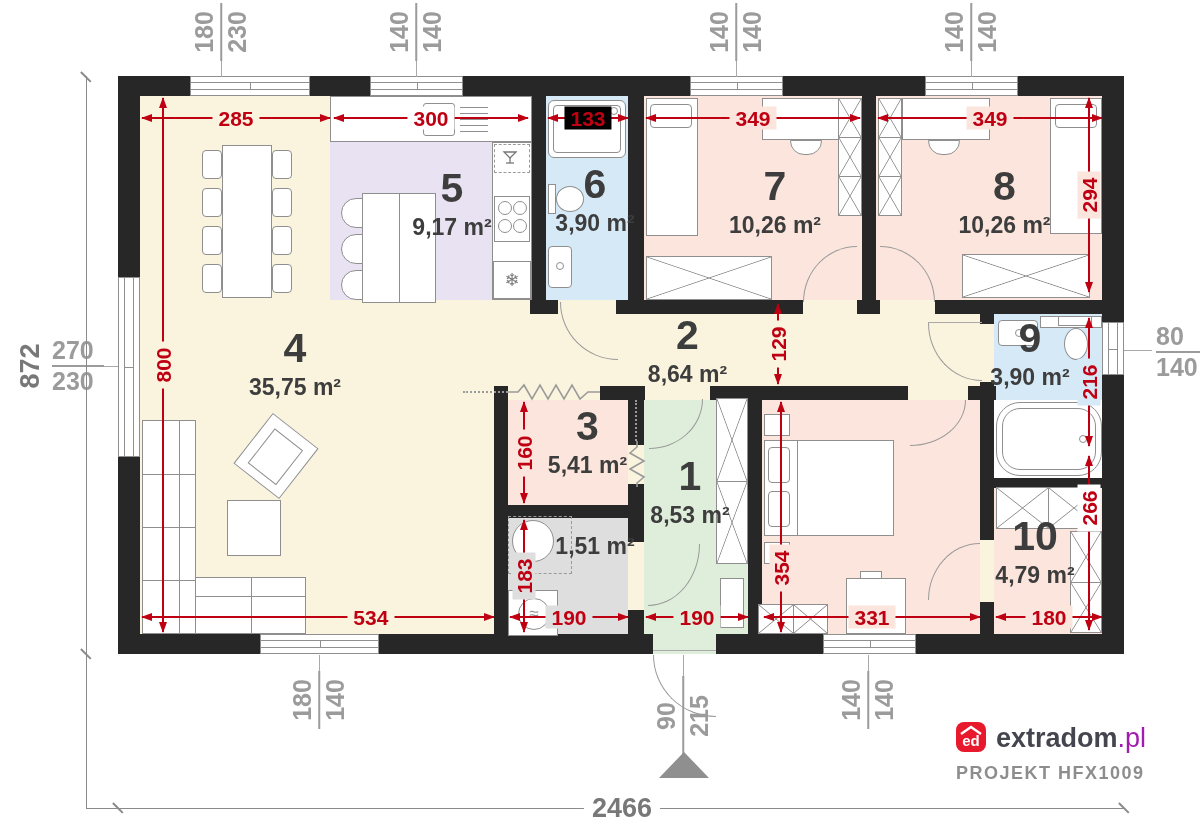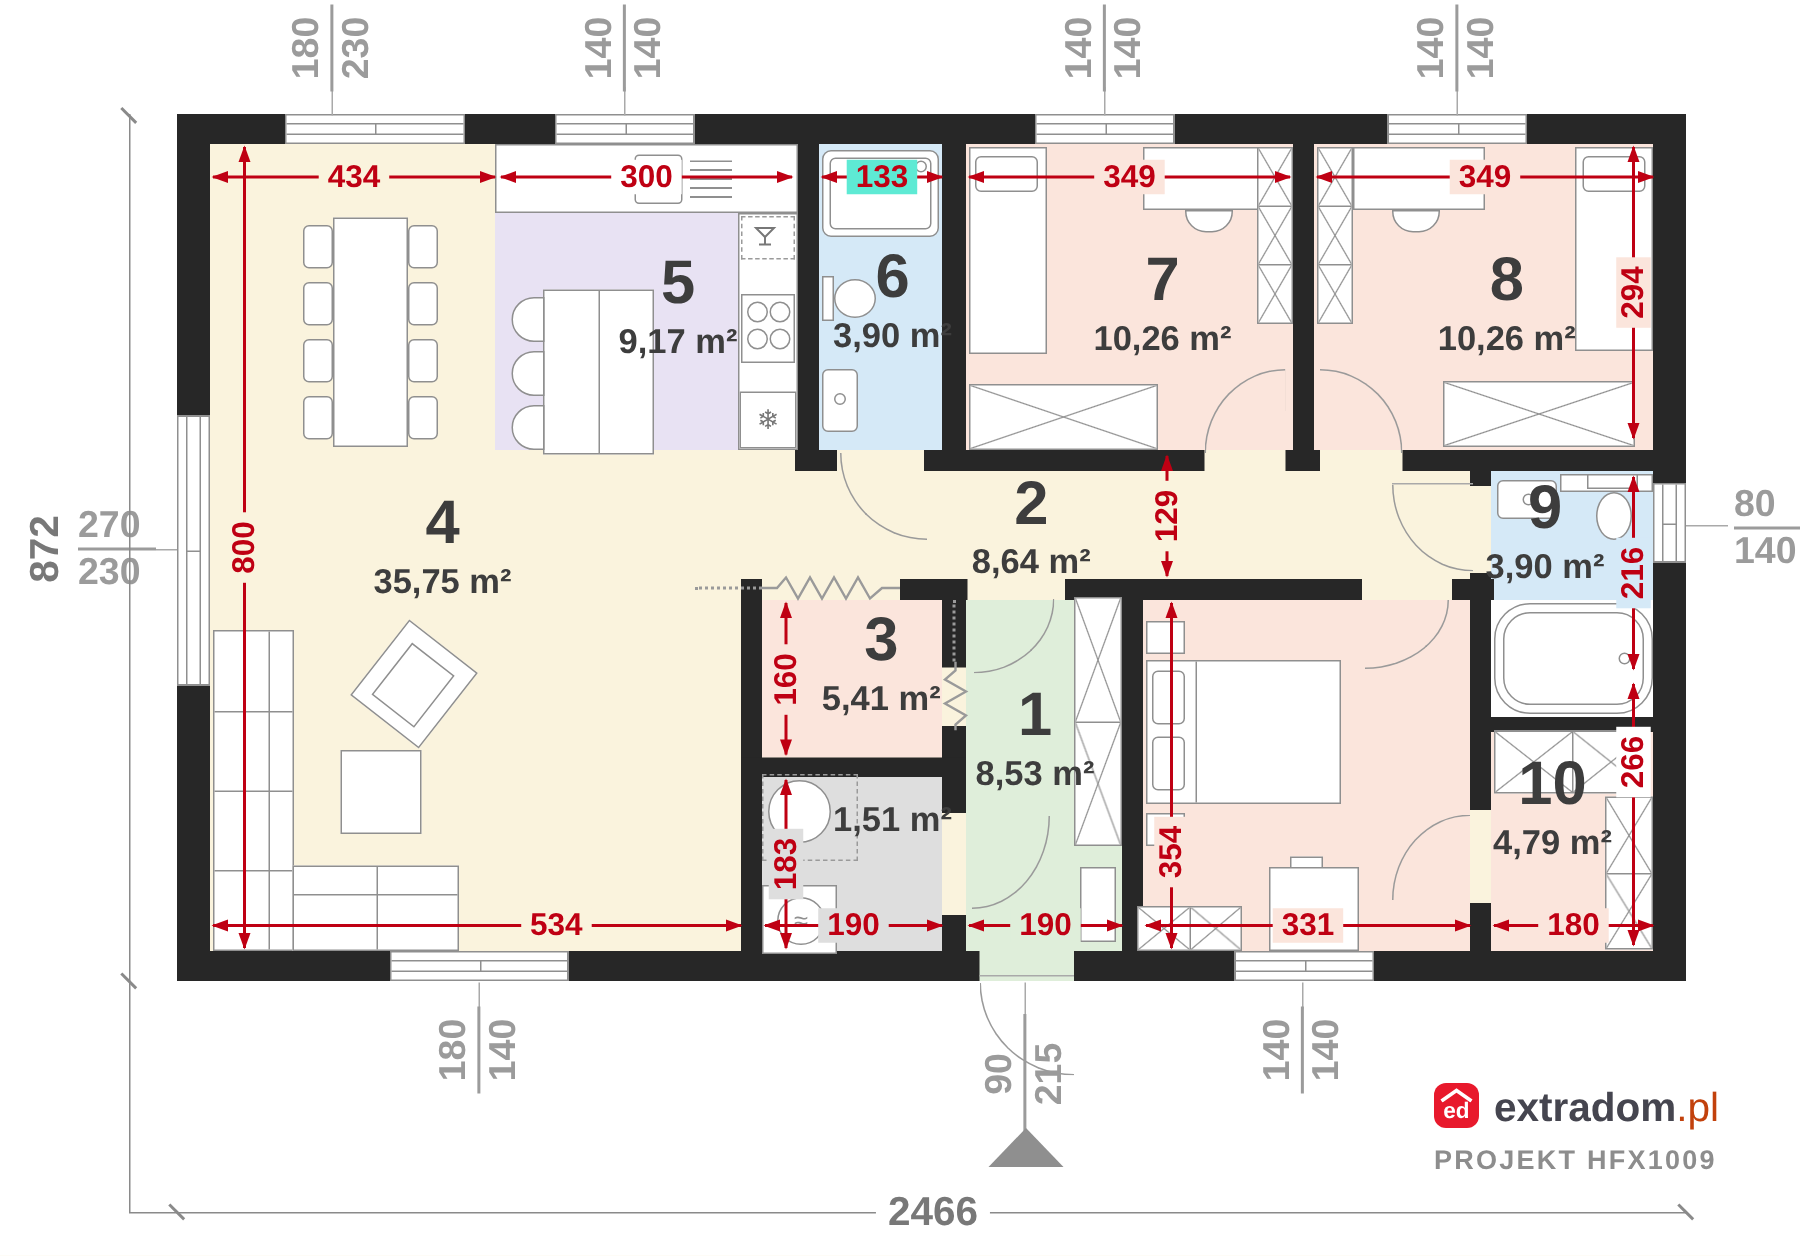--- a/index.html
+++ b/index.html
@@ -54,21 +54,21 @@
   .rarea{font-size:23px;font-weight:700;margin-top:5px;white-space:nowrap}
   
   .wfrac-v{position:absolute;display:flex;flex-direction:column;align-items:center;gap:3px;transform:translate(-50%,-50%) rotate(-90deg)}
   .wfrac-h{position:absolute;display:flex;flex-direction:column;align-items:flex-start;gap:2px}
   .wfrac-v span,.wfrac-h span{font-size:25px;font-weight:600;color:var(--gtxt);line-height:1}
   .fline{height:1.5px;background:var(--gtxt)}
   .wfrac-h .fline{width:100%}
   .tick{position:absolute;width:14px;height:1.5px;background:#8a8a8a;transform:rotate(45deg)}
   .bigdim{position:absolute;font-size:27px;font-weight:600;color:var(--gdim);line-height:1;background:#fff;padding:2px 8px}
   .footer-brand{position:absolute;font-size:27px;font-weight:700;color:#45454f;line-height:1}
-  .footer-brand .tld{font-weight:400;color:#c2410c}
+  .footer-brand .tld{font-weight:400;color:#a21caf}
   .footer-proj{position:absolute;font-size:18px;font-weight:700;color:#8d8d8d;letter-spacing:1.5px}
   .logo-badge{position:absolute;width:30px;height:30px;border-radius:8px;display:flex;align-items:flex-end;justify-content:center}
   .logo-badge span{color:#fff;font-size:15px;font-weight:700;line-height:1;margin-bottom:4px}
   .ntri{position:absolute;width:0;height:0;border-left:25px solid transparent;border-right:25px solid transparent;border-bottom:26px solid #8f8f8f}
 </style>
 </head>
 <body>
 
 <div class="plan">
 
@@ -309,33 +309,33 @@
   <div class="arc" style="left:928px;top:323px;width:54px;height:58px;border-left:1.3px solid #9a9a9a;border-bottom:1.3px solid #9a9a9a;border-radius:0 0 0 100%"></div>
   <div class="arc" style="left:649px;top:399px;width:54px;height:50px;border-right:1.3px solid #9a9a9a;border-bottom:1.3px solid #9a9a9a;border-radius:0 0 100% 0"></div>
   <div class="arc" style="left:648px;top:544px;width:52px;height:62px;border-right:1.3px solid #9a9a9a;border-bottom:1.3px solid #9a9a9a;border-radius:0 0 100% 0"></div>
   <div class="arc" style="left:910px;top:400px;width:56px;height:46px;border-right:1.3px solid #9a9a9a;border-bottom:1.3px solid #9a9a9a;border-radius:0 0 100% 0"></div>
   <div class="arc" style="left:928px;top:543px;width:52px;height:57px;border-left:1.3px solid #9a9a9a;border-top:1.3px solid #9a9a9a;border-radius:100% 0 0 0"></div>
 
   <div class="dimh" style="left:142px;top:118px;width:188px">
     <i class="dl"></i>
       <i class="ar ar-l"></i>
       <i class="ar ar-r"></i>
-    <span class="dlabel" style="background:var(--cream)">434</span>
+    <span class="dlabel" style="background:var(--cream)">285</span>
   </div>
   <div class="dimh" style="left:334px;top:118px;width:194px">
     <i class="dl"></i>
       <i class="ar ar-l"></i>
       <i class="ar ar-r"></i>
     <span class="dlabel" style="background:#fff">300</span>
   </div>
   <div class="dimh" style="left:548px;top:118px;width:80px">
     <i class="dl"></i>
       <i class="ar ar-l"></i>
       <i class="ar ar-r"></i>
-    <span class="dlabel" style="background:#5eead4">133</span>
+    <span class="dlabel" style="background:#000000">133</span>
   </div>
   <div class="dimh" style="left:646px;top:118px;width:214px">
     <i class="dl"></i>
       <i class="ar ar-l"></i>
       <i class="ar ar-r"></i>
     <span class="dlabel" style="background:var(--pink)">349</span>
   </div>
   <div class="dimh" style="left:878px;top:118px;width:224px">
     <i class="dl"></i>
       <i class="ar ar-l"></i>
@@ -451,21 +451,21 @@
     <div class="rarea">3,90 m²</div>
   </div>
   <div class="rlabel" style="left:540px;top:406px;width:95px">
     <div class="rnum">3</div>
     <div class="rarea">5,41 m²</div>
   </div>
   <div class="rlabel" style="left:645px;top:456px;width:90px">
     <div class="rnum">1</div>
     <div class="rarea">8,53 m²</div>
   </div>
-  <div class="rlabel" style="left:985px;top:502px;width:100px">
+  <div class="rlabel" style="left:985px;top:516px;width:100px">
     <div class="rnum">10</div>
     <div class="rarea">4,79 m²</div>
   </div>
   <div class="rlabel" style="left:545px;top:528px;width:100px">
     <div class="rarea">1,51 m²</div>
   </div>
 
   <div class="gln" style="left:221px;top:58px;width:1px;height:19px"></div>
   <div class="wfrac-v" style="left:221px;top:32px">
     <span>180</span>

